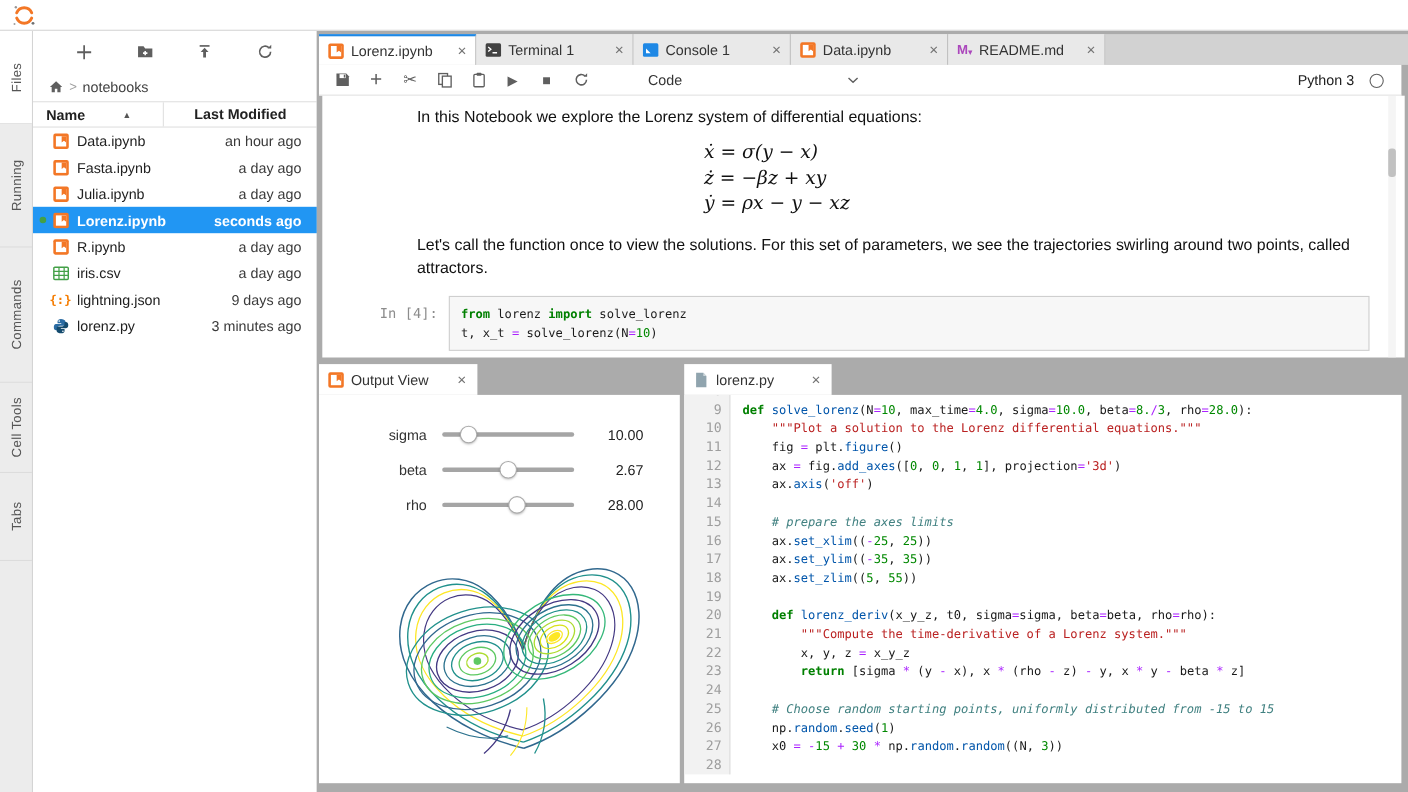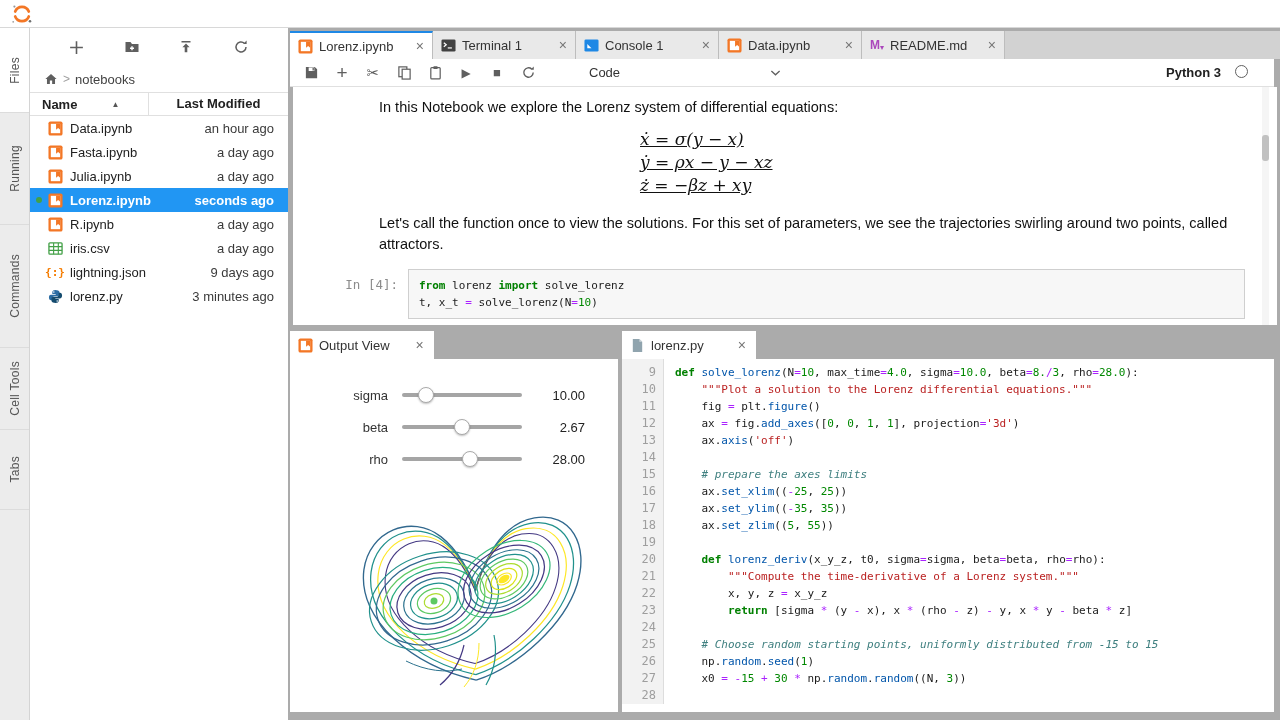--- a/index.html
+++ b/index.html
@@ -53,30 +53,30 @@
   .tab.main-tab { width:143px; }
   .tab.active { background:#fff; border-top:2px solid #1E88E5; }
 
   #nb-toolbar { left:2px; top:31px; width:984px; height:28px; background:#fff; border-bottom:1px solid #e0e0e0;
                 display:flex; align-items:center; padding-left:13px; }
   .tb-btn { width:16px; height:18px; margin-right:15px; display:flex; align-items:center; justify-content:center;
             color:#5f5f5f; cursor:pointer; font-size:13px; }
   .tb-glyph { font-size:14px; line-height:1; }
   #celltype { margin-left:28px; width:212px; height:22px; display:flex; align-items:center; justify-content:space-between;
               padding:0 10px; font-size:13px; color:#333; cursor:pointer; }
-  #kernel-zone { margin-left:auto; display:flex; align-items:flex-start; gap:14px; padding-right:26px;font-weight:bold; }
+  #kernel-zone { margin-left:auto; display:flex; align-items:flex-end; gap:14px; padding-right:16px; }
   #kernel-name { font-size:13px; color:#212121; }
   #kernel-status { width:13px; height:13px; border:1.5px solid #616161; border-radius:50%; }
 
   
   #nbcontent { left:5px; top:59px; width:984px; height:238px; background:#ffffff; overflow:hidden; }
   .nb-md { margin-left:86px; font-size:14.5px; color:#111; line-height:21px; }
   #nb-md1 { margin-top:10px; }
   #equations { margin:10px 0 0 347px; font-family:"DejaVu Serif",serif; font-style:italic; font-size:17px;
-               color:#111; line-height:23px;text-decoration:underline; }
+               color:#111; line-height:23px; }
   #nb-md2 { margin-top:16px; width:850px; }
   #nb-coderow { margin-top:14px; display:flex; align-items:flex-start; }
   #nb-prompt { flex:0 0 115px; text-align:right; padding:8px 10px 0 0; font-family:"DejaVu Sans Mono",monospace;
                font-size:12.5px; color:#8c8c8c; }
   #nb-codebox { flex:1 1 auto; margin-right:32px; background:#f7f7f7; border:1px solid #cfcfcf; padding:7px 10px; }
   .cl { font-family:"DejaVu Sans Mono",monospace; font-size:11px; line-height:17px; white-space:pre; }
   .tk-k { color:#008000; font-weight:bold; }
   .tk-d { color:#0055AA; }
   .tk-n { color:#008800; }
   .tk-o { color:#AA22FF; }
@@ -385,22 +385,22 @@
     <span id="kernel-zone">
       <span id="kernel-name">Python 3</span>
       <span id="kernel-status"></span>
     </span>
   </div>
 
   <div id="nbcontent" class="abs">
     <div id="nb-md1" class="nb-md">In this Notebook we explore the Lorenz system of differential equations:</div>
     <div id="equations">
         <div>ẋ = σ(y − x)</div>
+        <div>ż = −βz + xy</div>
         <div>ẏ = ρx − y − xz</div>
-        <div>ż = −βz + xy</div>
       </div>
     <div id="nb-md2" class="nb-md">Let's call the function once to view the solutions. For this set of parameters, we see the trajectories swirling around two points, called attractors.</div>
     <div id="nb-coderow">
       <div id="nb-prompt">In [4]:</div>
       <div id="nb-codebox">
           <div class="cl"><span class="tk-k">from</span><span class="tk-v"> lorenz </span><span class="tk-k">import</span><span class="tk-v"> solve_lorenz</span></div>
           <div class="cl"><span class="tk-v">t, x_t </span><span class="tk-o">=</span><span class="tk-v"> solve_lorenz(N</span><span class="tk-o">=</span><span class="tk-n">10</span><span class="tk-v">)</span></div>
         </div>
     </div>
     <div id="nb-scroll">

